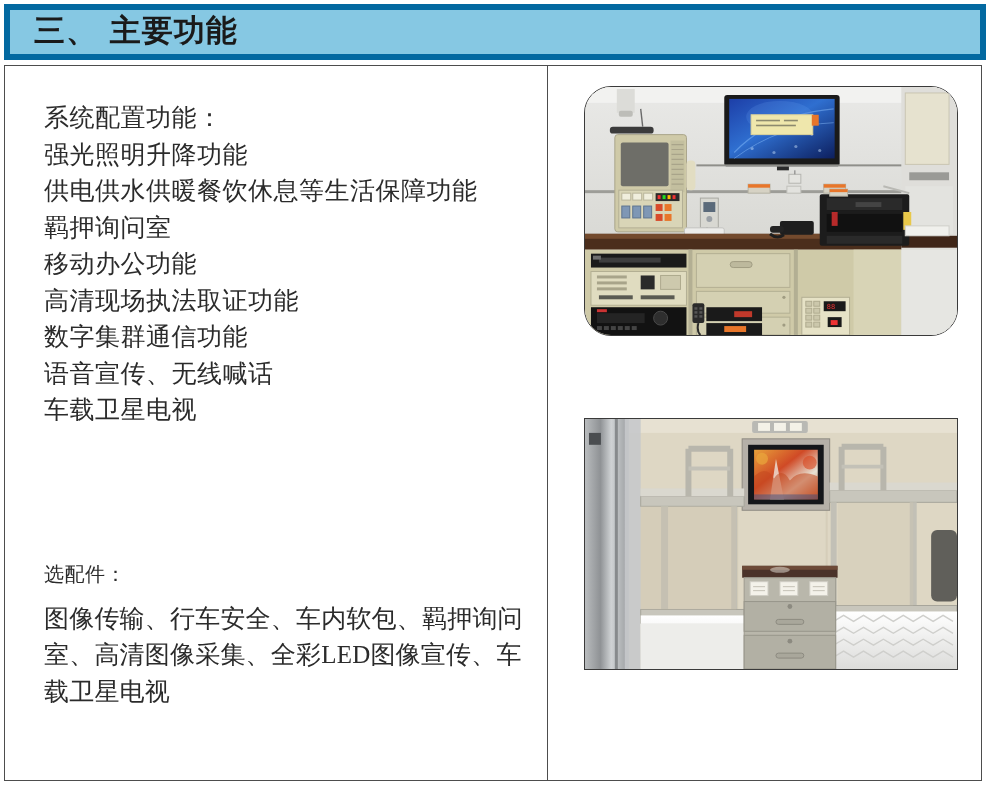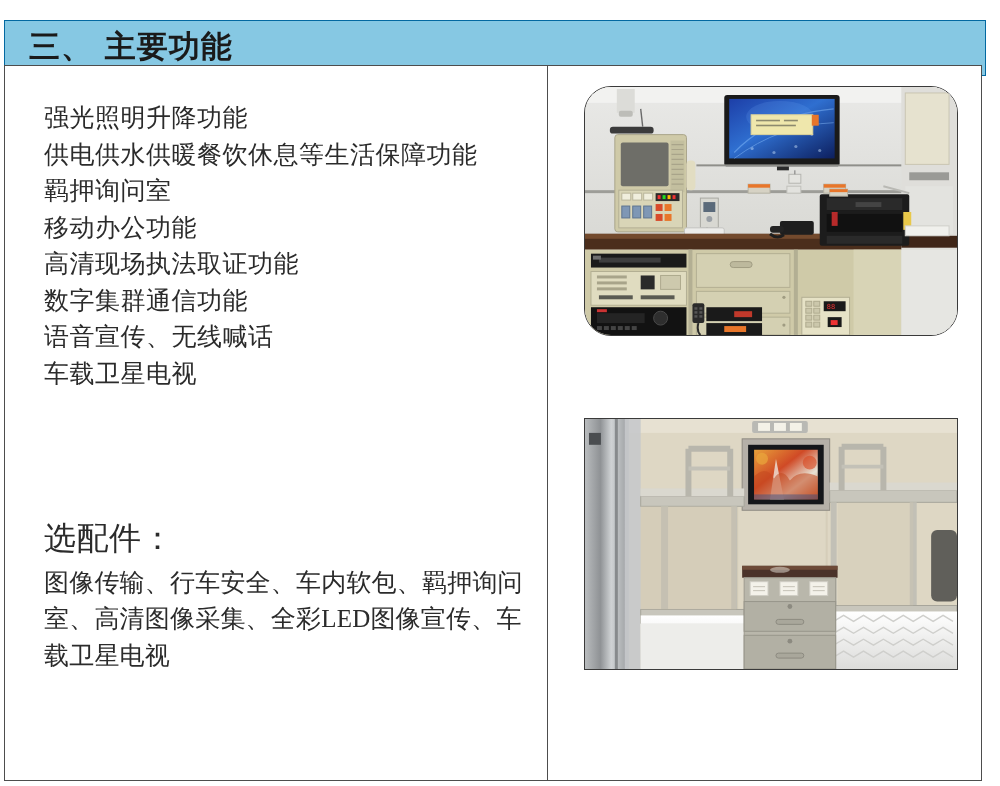--- a/index.html
+++ b/index.html
@@ -12,25 +12,25 @@
     height: 786px;
     font-family: "Liberation Serif", "DejaVu Serif", serif;
     overflow: hidden;
     position: relative;
   }
 
   
   #slide-title-bar {
     position: absolute;
     left: 4px;
-    top: 20px;
+    top: 4px;
     width: 982px;
     height: 56px;
     background: #86c8e3;
-    border: 1px solid #0369a1;
+    border: 6px solid #0369a1;
     box-sizing: border-box;
   }
   #slide-title-text {
     position: absolute;
     left: 24px;
     top: 50%;
     transform: translateY(-52%);
     font-family: "DejaVu Sans", "Liberation Sans", sans-serif;
     font-size: 31px;
     font-weight: bold;
@@ -76,24 +76,25 @@
   }
 
   #optional-text-column {
     position: absolute;
     left: 44px;
     top: 520px;
     width: 492px;
   }
   .optional-line {
     font-family: "Liberation Serif", "DejaVu Serif", serif;
-    font-size: 32px;
+    font-size: 20px;
     line-height: 36.5px;
     color: #2b2b2b;
     letter-spacing: 0.5px;
+    margin-top: 36px;
   }
   #optional-body {
     font-family: "Liberation Serif", "DejaVu Serif", serif;
     font-size: 25px;
     line-height: 36.5px;
     color: #2b2b2b;
     letter-spacing: 0.2px;
     width: 490px;
     margin-top: 8px;
   }
@@ -118,20 +119,21 @@
 <body>
 
 <div id="slide-title-bar">
   <div id="slide-title-text">三、 主要功能</div>
 </div>
 
 <div id="content-frame"></div>
 <div id="column-divider"></div>
 
 <div id="feature-text-column">
+  <div class="feature-line">系统配置功能：</div>
   <div class="feature-line">强光照明升降功能</div>
   <div class="feature-line">供电供水供暖餐饮休息等生活保障功能</div>
   <div class="feature-line">羁押询问室</div>
   <div class="feature-line">移动办公功能</div>
   <div class="feature-line">高清现场执法取证功能</div>
   <div class="feature-line">数字集群通信功能</div>
   <div class="feature-line">语音宣传、无线喊话</div>
   <div class="feature-line">车载卫星电视</div>
 </div>
 

